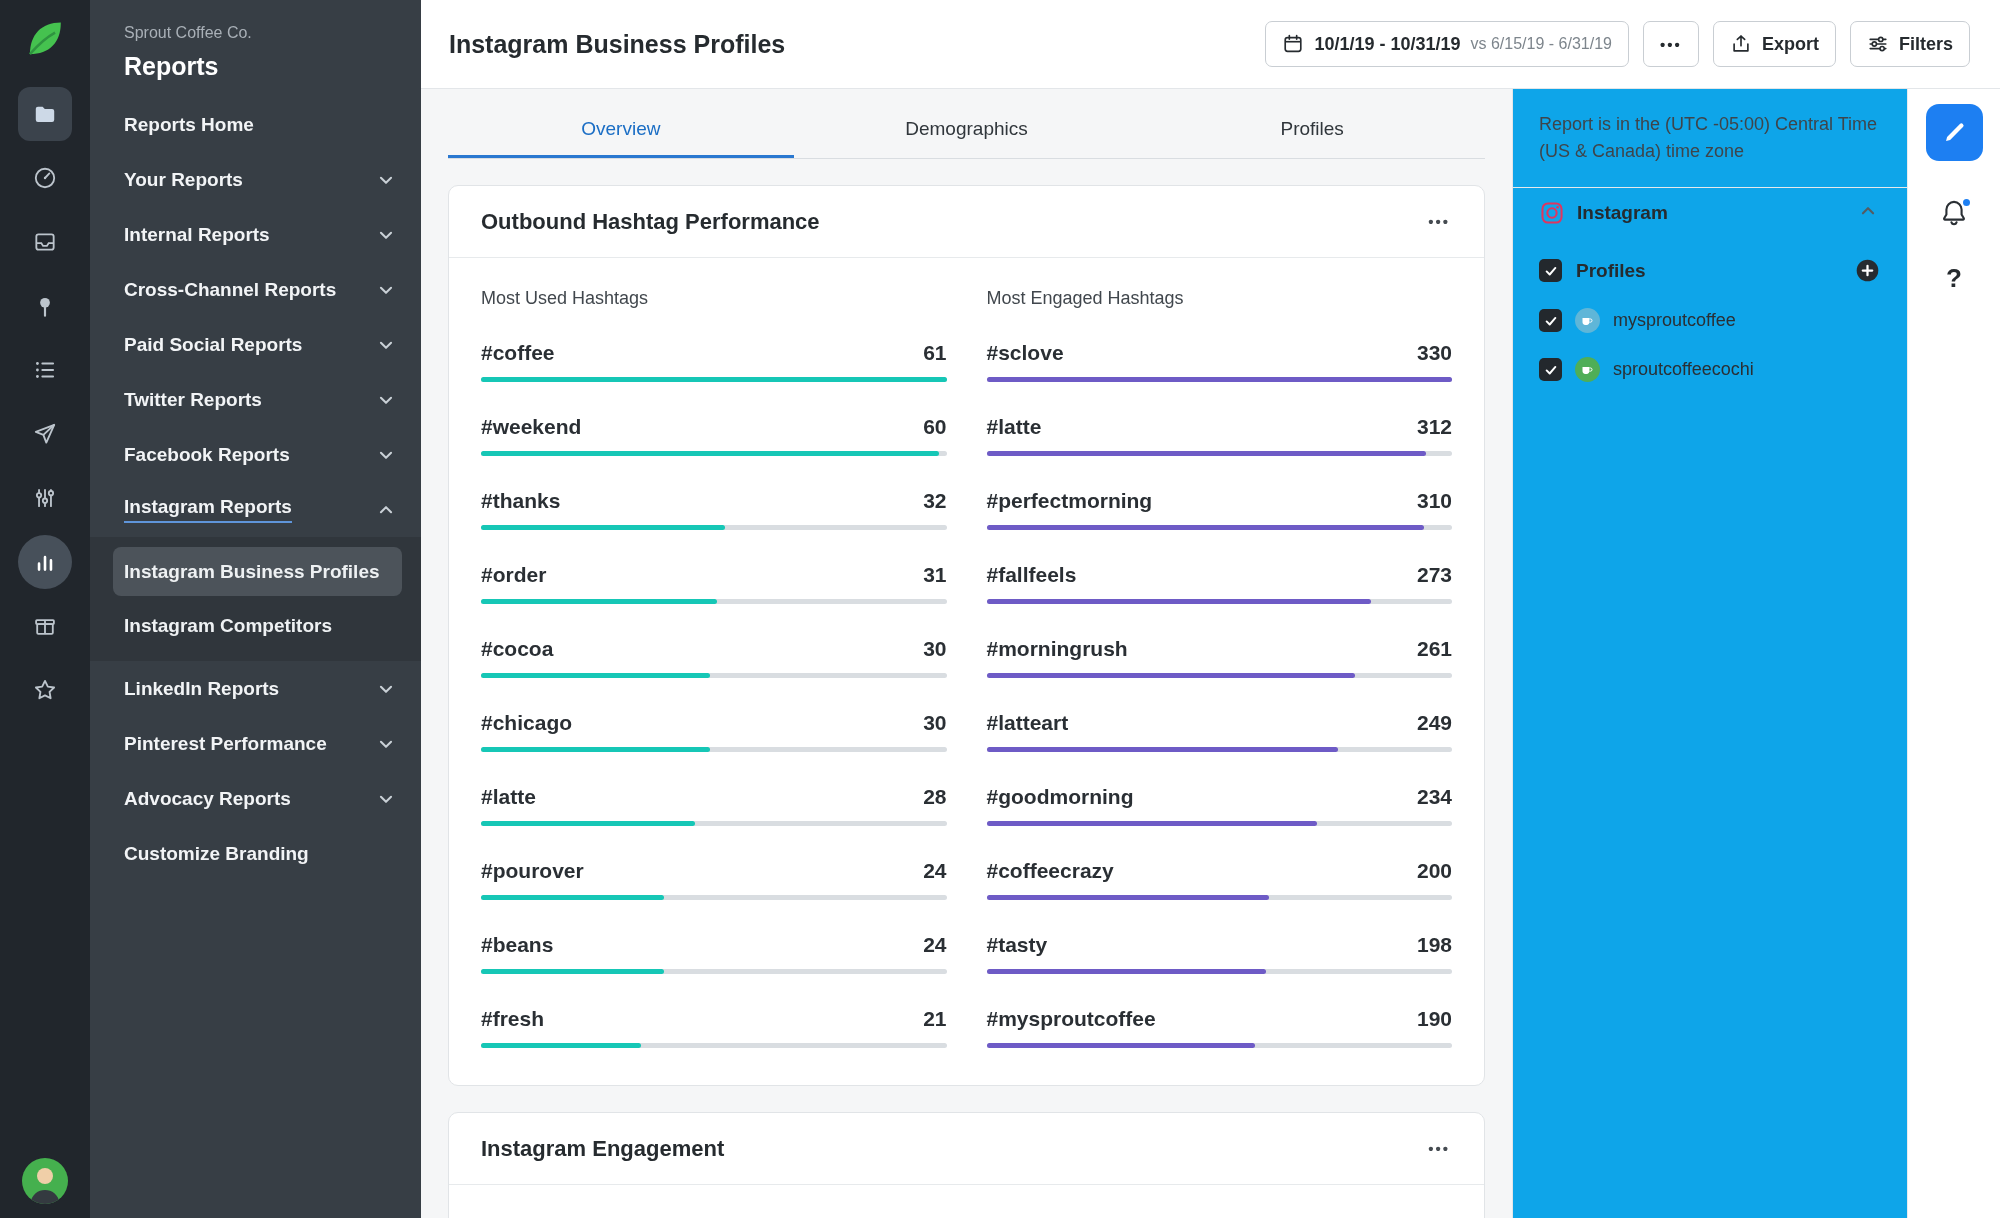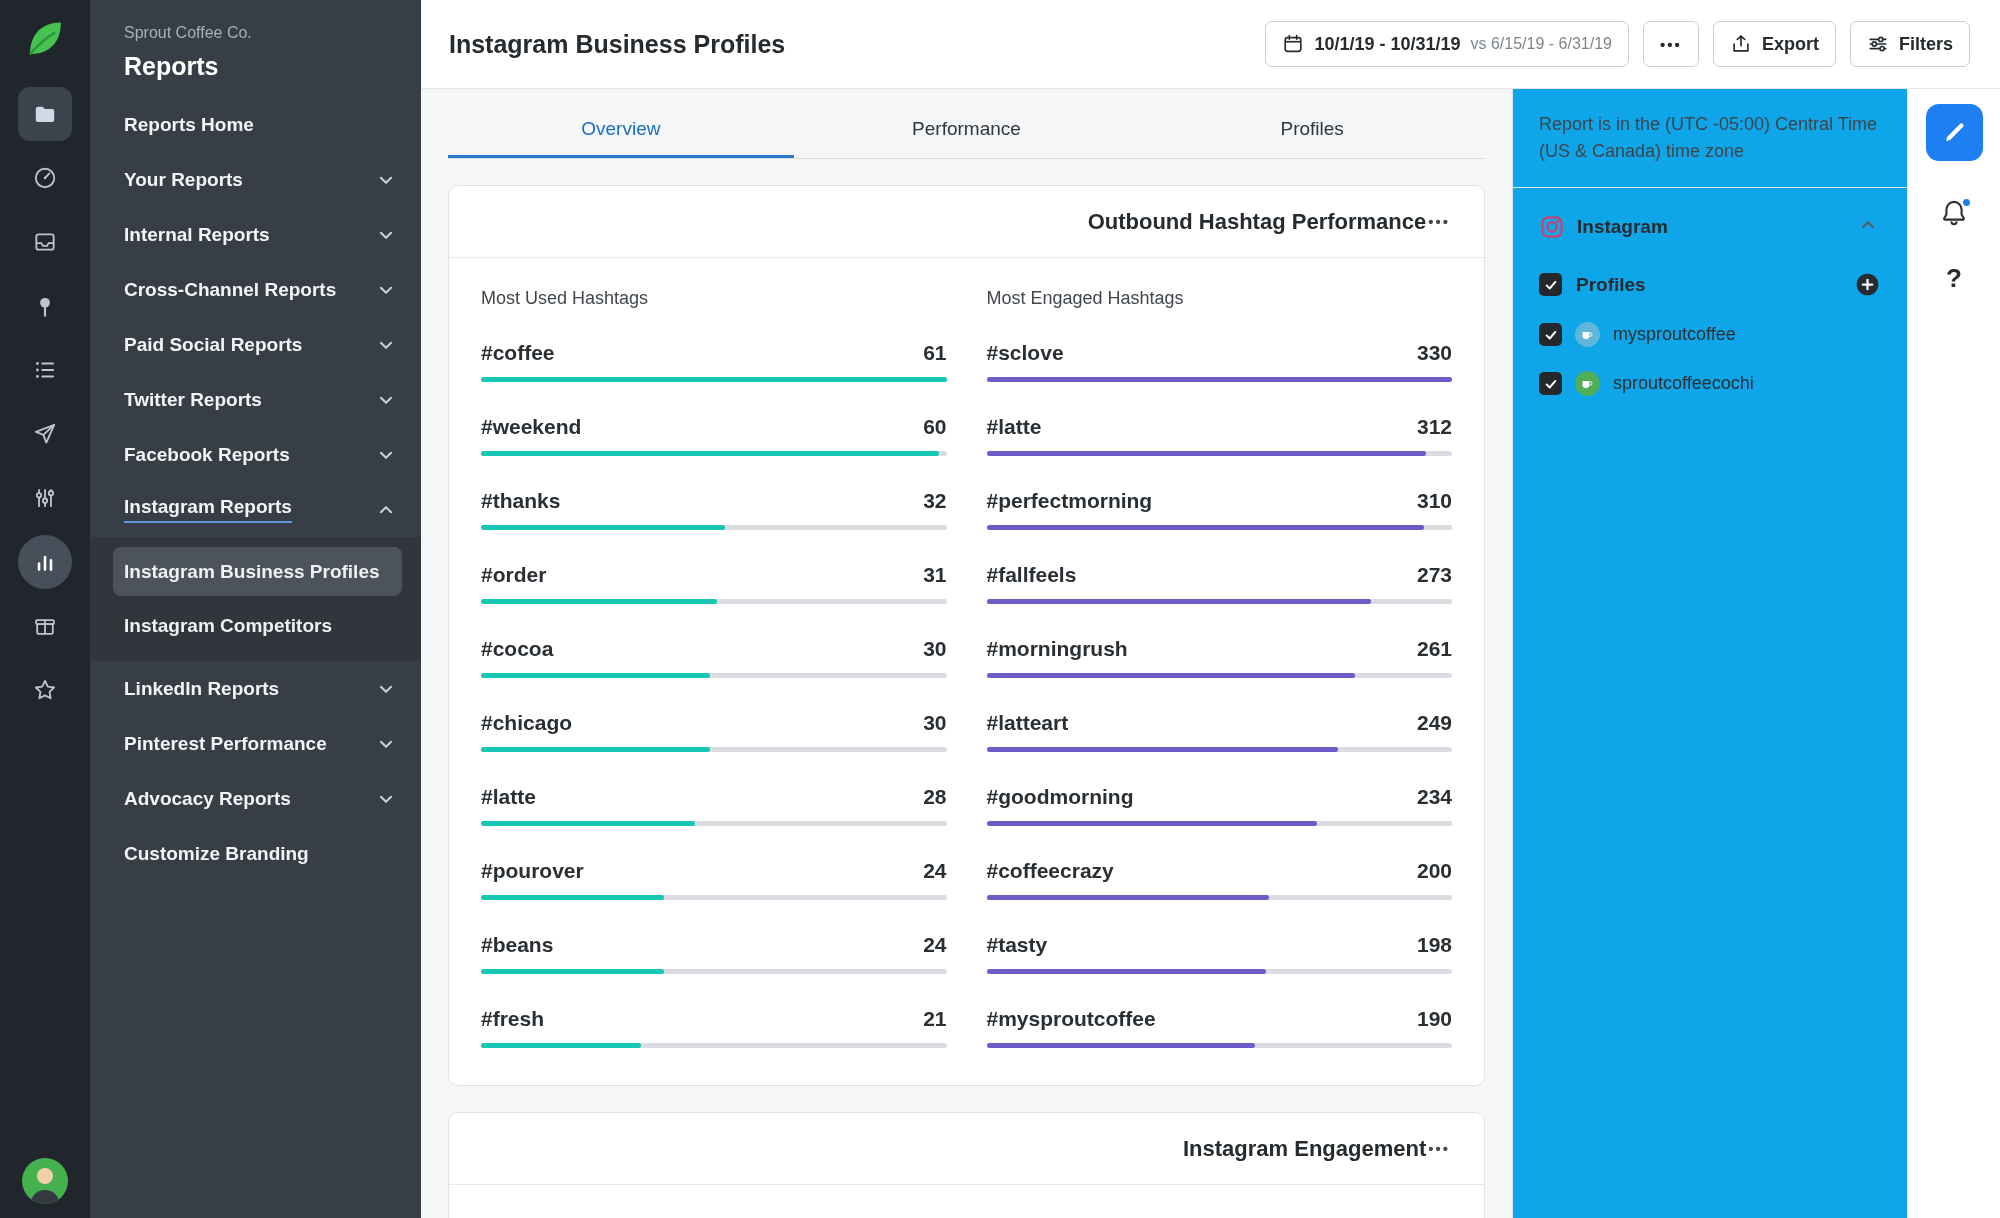--- a/index.html
+++ b/index.html
@@ -37,37 +37,37 @@
   .date-cmp { font-weight:400; font-size:16px; color:#7d858c; }
   .more-btn-top { width:56px; justify-content:center; letter-spacing:2px; font-size:15px; padding:0; }
 
   .below { flex:1; display:flex; min-height:0; }
   .content { flex:1; min-width:0; padding:0 27px; overflow:hidden; }
   .tabs { display:flex; margin-top:16px; border-bottom:1px solid #d9dde1; }
   .tab { flex:1; text-align:center; padding:13px 0 15px; font-size:19px; color:#30363b; cursor:pointer; border-bottom:3px solid transparent; }
   .tab.active { color:#1b6ec5; border-bottom-color:#2a78d0; }
 
   .card { background:#fff; border:1px solid #e1e4e7; border-radius:10px; margin-top:26px; }
-  .card-head { height:72px; display:flex; align-items:center; justify-content:flex-end; padding:0 32px; border-bottom:1px solid #e7eaec; }
+  .card-head { height:72px; display:flex; align-items:center; justify-content:space-between; padding:0 32px; border-bottom:1px solid #e7eaec; }
   .card-title { font-size:22px; font-weight:700; color:#262b2f; margin:0; }
   .more-btn { background:none; border:none; font-family:inherit; font-size:15px; letter-spacing:2px; color:#454b51; cursor:pointer; font-weight:700; padding:4px 2px; }
   .cols { display:flex; gap:40px; padding:30px 32px 4px; }
   .col { flex:1; min-width:0; }
   .col-title { font-size:18px; color:#41474d; margin-bottom:32px; }
   .h-row { margin-bottom:33px; }
   .h-line { display:flex; justify-content:space-between; align-items:baseline; font-size:21px; font-weight:600; color:#2a2f34; margin-bottom:12px; }
   .h-track { height:5px; border-radius:3px; background:#d9dde1; }
   .h-fill { height:5px; border-radius:3px; }
   .card2 { height:200px; }
 
   
   .right-panel { width:395px; flex:0 0 395px; background:#0ea5e9; border-left:1px solid #e3e6e9; padding:22px 26px 0; }
   .tz-note { font-size:18px; line-height:27px; color:#3e454b; }
   .rp-divider { height:1px; background:#e6e9eb; margin:22px -26px 0; }
-  .network-row { display:flex; align-items:center; gap:12px; margin-top:24px; font-size:19px; font-weight:700; color:#262b2f; }
+  .network-row { display:flex; align-items:center; gap:12px; margin-top:10px; font-size:19px; font-weight:700; color:#262b2f; }
   .collapse-btn { margin-left:auto; background:none; border:none; cursor:pointer; padding:4px; }
   .profiles-row { display:flex; align-items:center; gap:14px; margin-top:30px; font-size:19px; font-weight:700; color:#262b2f; }
   .add-btn { margin-left:auto; background:none; border:none; cursor:pointer; padding:0; display:flex; }
   .checkbox { width:23px; height:23px; border-radius:5px; background:#23282d; display:flex; align-items:center; justify-content:center; flex:0 0 auto; cursor:pointer; }
   .profile-item { display:flex; align-items:center; gap:13px; margin-top:24px; font-size:18px; color:#2a2f34; cursor:pointer; }
   .p-avatar { width:25px; height:25px; border-radius:50%; display:flex; align-items:center; justify-content:center; flex:0 0 auto; }
 
   
   .right-rail { width:93px; flex:0 0 93px; background:#fff; border-left:1px solid #e9ebee; display:flex; flex-direction:column; align-items:center; padding-top:15px; }
   .compose-btn { width:57px; height:57px; border-radius:13px; background:#1d7ff2; border:none; display:flex; align-items:center; justify-content:center; cursor:pointer; }
@@ -282,21 +282,21 @@
           <span>Filters</span>
         </button>
       </div>
     </header>
 
     <div class="below">
 
       <main class="content">
         <div class="tabs" id="tabs">
             <div class="tab active">Overview</div>
-            <div class="tab">Performance</div>
+            <div class="tab">Demographics</div>
             <div class="tab">Profiles</div>
           </div>
 
         <section class="card">
           <div class="card-head">
             <h2 class="card-title">Outbound Hashtag Performance</h2>
             <button class="more-btn">•••</button>
           </div>
           <div class="cols">
             <div class="col">

